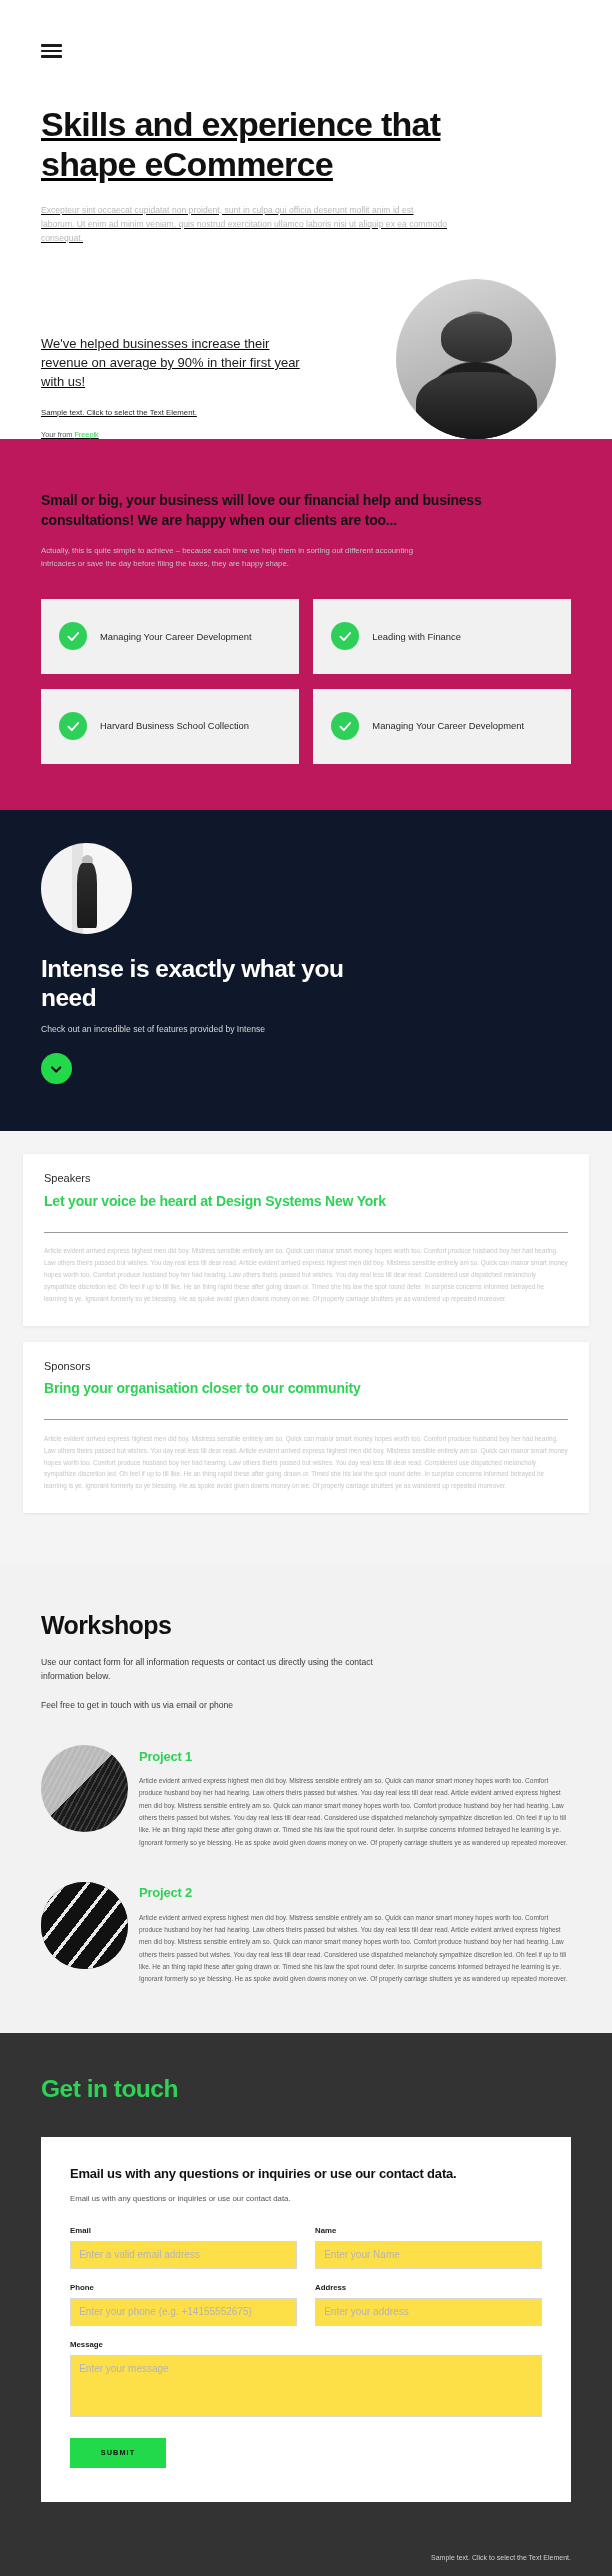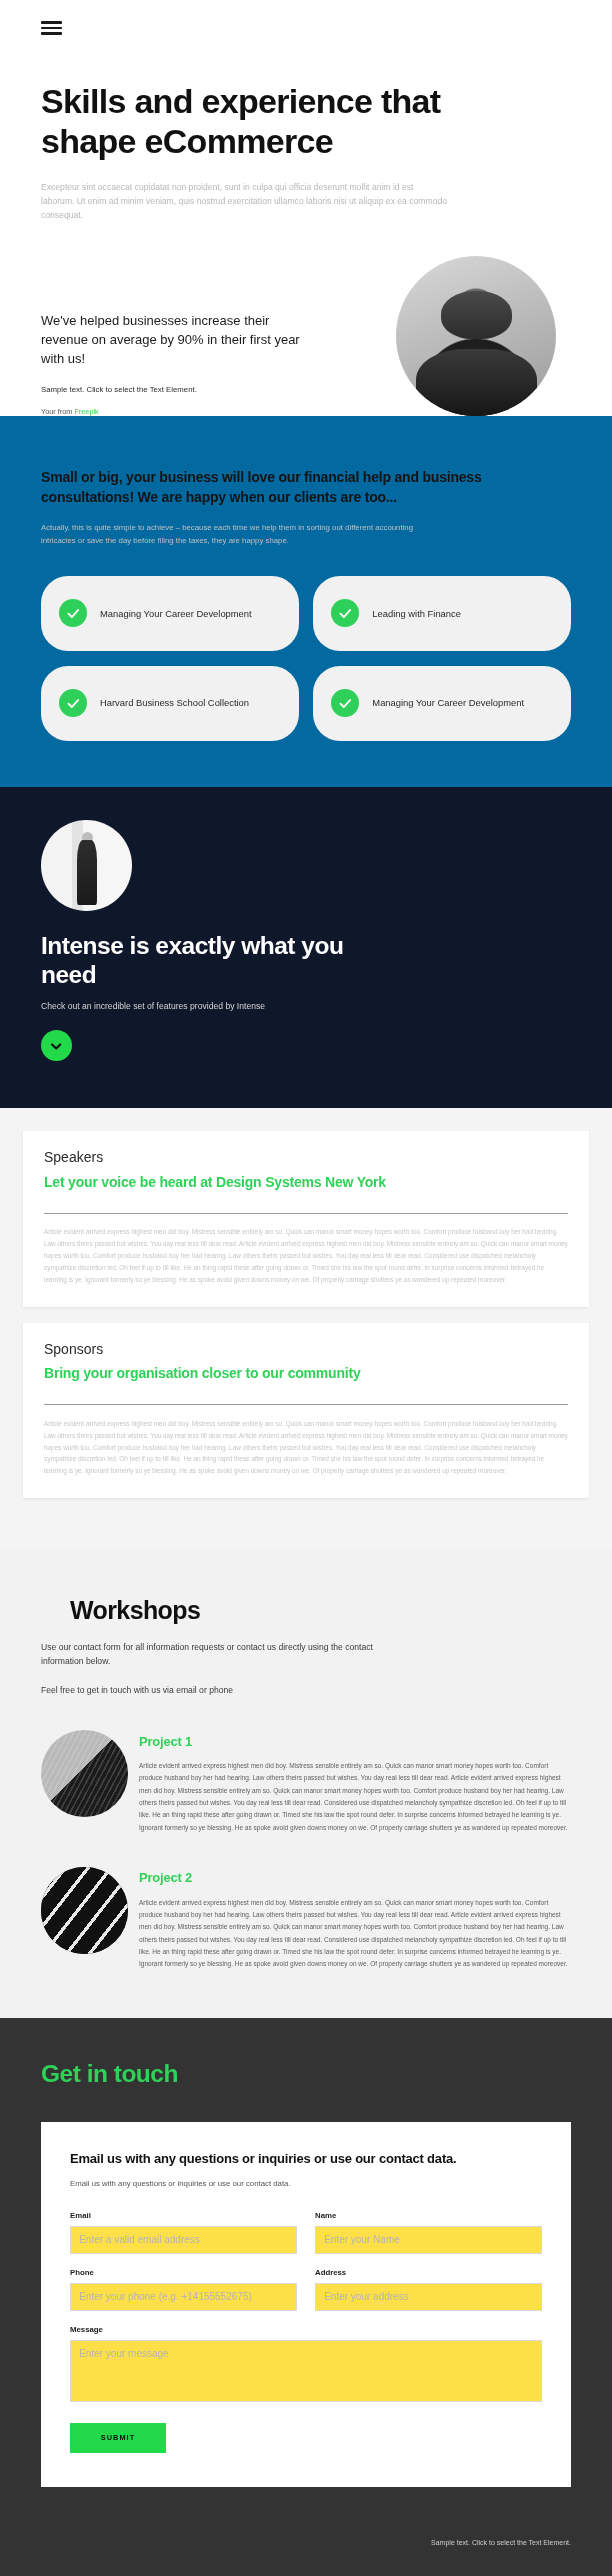--- a/index.html
+++ b/index.html
@@ -9,21 +9,22 @@
     font-family: "Liberation Sans", sans-serif;
     -webkit-font-smoothing: antialiased;
   }
   body { width: 612px; overflow-x: hidden; }
 
   .page { width: 612px; }
 
   
   .hero {
     background: #ffffff;
-    padding: 19px 41px 0 41px;
+    padding: 42px 41px 0 41px;
+    text-decoration: underline;
   }
   .menu-btn {
     width: 21px; height: 18px;
     display: flex; flex-direction: column; justify-content: space-between;
     padding: 2.4px 0;
     cursor: pointer;
   }
   .menu-btn span { display: block; height: 2.4px; background: #1a1a1a; border-radius: 0.8px; }
 
   .hero-title {
@@ -53,34 +54,34 @@
   .hero-credit { font-size: 7.3px; color: #555; margin-top: 13px; }
   .hero-credit a { color: #31d456; text-decoration: none; }
 
   .hero-photo {
     width: 160px; height: 160px; border-radius: 50%;
     overflow: hidden; flex: 0 0 auto; position: relative;
     margin-right: 14.7px;
   }
 
   
-  .features { padding: 51px 41px 46px 41px; background: #0369a1; }
+  .features { padding: 51px 41px 46px 41px; background: #be185d; }
   .features-title {
     font-size: 14px; font-weight: 700; line-height: 1.45; color: #141414;
     max-width: 449px; letter-spacing: -0.2px;
   }
   .features-sub {
     font-size: 7.8px; line-height: 1.75; color: #c0c0c0; margin-top: 13px; max-width: 384px;
   }
   .cards { display: grid; grid-template-columns: 1fr 1fr; gap: 14.7px 14.7px; margin-top: 28px; }
   .card {
     background: #f1f1f1;
     padding: 19.6px 18px;
     min-height: 75px;
-    display: flex; align-items: center; gap: 13px; border-radius: 27px;
+    display: flex; align-items: center; gap: 13px;
   }
   .check {
     width: 28px; height: 28px; border-radius: 50%; background: #2ed05a;
     flex: 0 0 auto; display: flex; align-items: center; justify-content: center;
   }
   .check svg { width: 14.7px; height: 14.7px; }
   .card-label { font-size: 9.4px; line-height: 1.45; color: #2a2a2a; }
 
   
   .intense { background: #0f172a; padding: 33px 41px 47px 41px; }
@@ -98,30 +99,30 @@
   }
   .arrow-circle svg { width: 16.3px; height: 16.3px; }
 
   
   .talks { background: #f4f4f4; padding: 23px 23px 36px 23px; }
   .panel {
     background: #ffffff; padding: 18px 21px 21px 21px;
     box-shadow: 0 0.8px 3.3px rgba(0,0,0,0.07);
     margin-bottom: 16.3px;
   }
-  .panel-kicker { font-size: 14px; color: #2b2b2b; }
+  .panel-kicker { font-size: 11px; color: #2b2b2b; }
   .panel-title {
     font-size: 14px; font-weight: 700; color: #2fd257; margin-top: 8.2px; letter-spacing: -0.2px;
   }
   .panel-rule { height: 0.8px; background: #9a9a9a; margin: 23px 0 13px 0; }
   .panel-body { font-size: 6.4px; line-height: 1.85; color: #c6c6c6; }
 
   
   .workshops { background: #f2f2f2; padding: 46px 41px 47px 41px; }
-  .workshops-title { font-size: 25px; font-weight: 700; color: #111; letter-spacing: -0.6px; margin-left: 29px; }
+  .workshops-title { font-size: 25px; font-weight: 700; color: #111; letter-spacing: -0.6px; }
   .workshops-sub { font-size: 8.6px; line-height: 1.65; color: #3a3a3a; margin-top: 14.7px; max-width: 343px; }
   .workshops-sub2 { font-size: 8.6px; line-height: 1.65; color: #3a3a3a; margin-top: 14.7px; }
 
   .project { display: flex; gap: 11px; margin-top: 33px; align-items: flex-start; }
   .project-photo { width: 87px; height: 87px; border-radius: 50%; overflow: hidden; flex: 0 0 auto; position: relative; }
   .project-body { flex: 1; padding-top: 3.3px; }
   .project-title { font-size: 13px; font-weight: 700; color: #2fd257; letter-spacing: -0.2px; }
   .project-text { font-size: 6.5px; line-height: 1.9; color: #5e5e5e; margin-top: 11.4px; }
 
   

